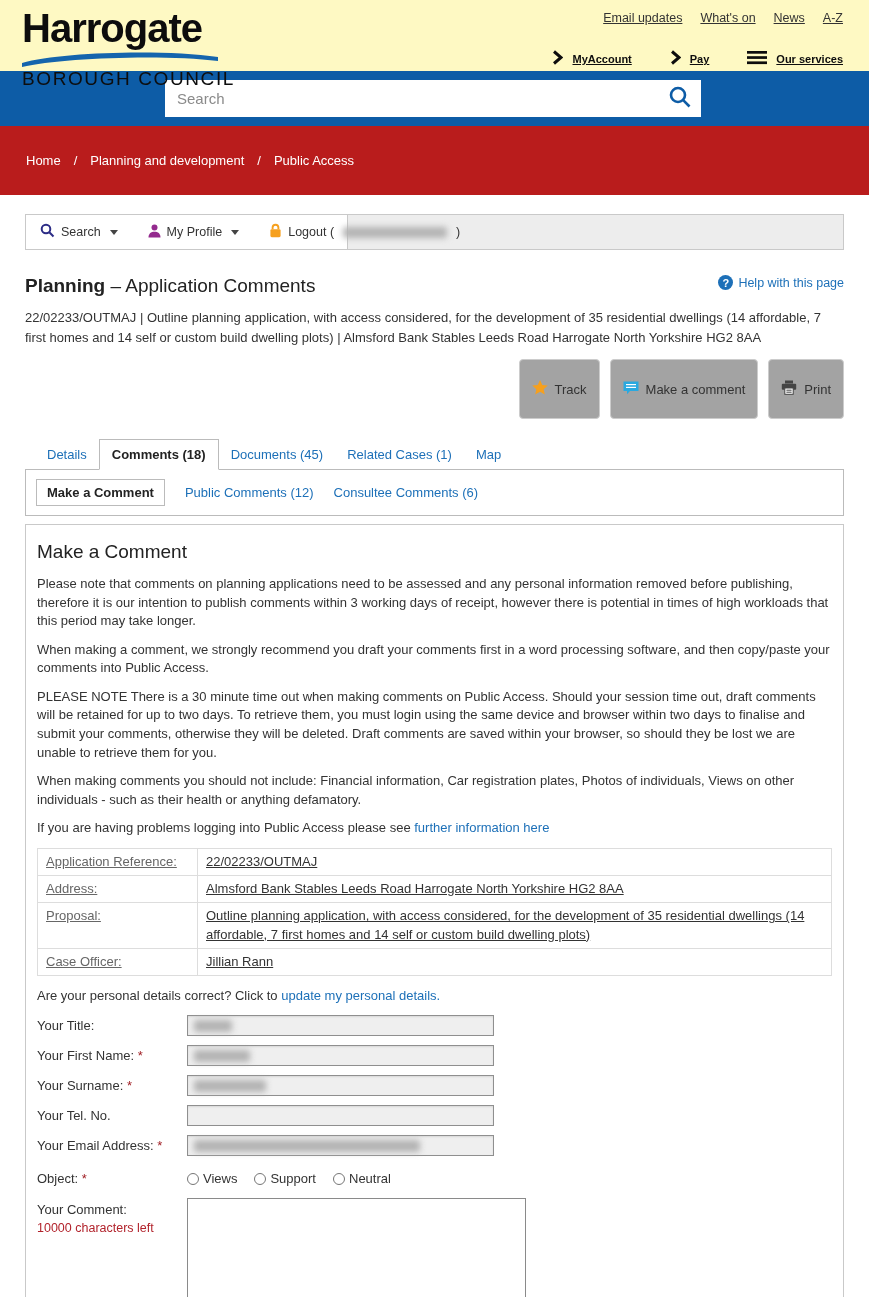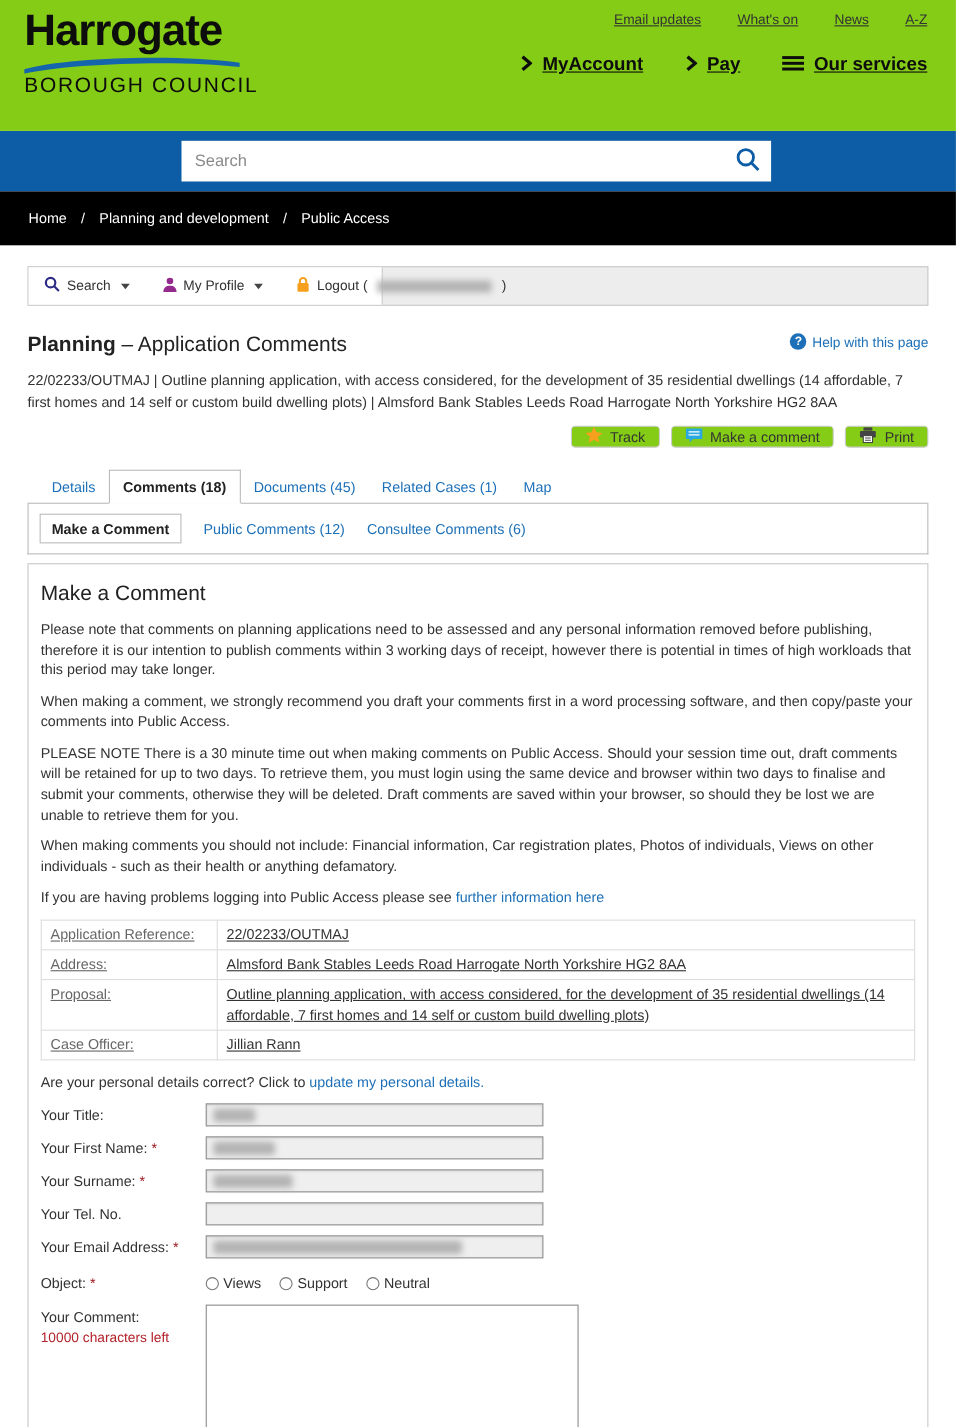--- a/index.html
+++ b/index.html
@@ -7,41 +7,41 @@
     --border:#c9c9c9; --tblborder:#ddd;
   }
   *{box-sizing:border-box; margin:0; padding:0;}
   body{
     width:869px; background:#fff; color:var(--ink);
     font-family:"Liberation Sans", sans-serif; font-size:13px;
   }
   a,.lnk{color:var(--link); cursor:pointer; text-decoration:none;}
 
   
-  .header{position:relative; height:119px; background:#84cc16;}
+  .header{position:relative; height:71px; background:#fef9c3;}
   .logo{position:absolute; left:22px; top:7px;}
   .logo-line1{font-size:40px; font-weight:bold; letter-spacing:-1px; color:#0d0d0d; line-height:1.05;}
   .swoosh svg{display:block; margin:1px 0 1px;}
   .logo-line2{font-size:19px; color:#0d0d0d; letter-spacing:1.6px;}
-  .top-links{position:absolute; top:11px; right:26px; display:flex; gap:33px;}
+  .top-links{position:absolute; top:11px; right:26px; display:flex; gap:18px;}
   .top-links .lnk{font-size:12.5px; color:#333; text-decoration:underline;}
   .main-links{position:absolute; top:49px; right:26px; display:flex; gap:38px; align-items:center;}
   .main-link{display:flex; align-items:center; gap:9px; cursor:pointer;}
-  .main-link .lab{font-size:17px; font-weight:bold; color:#0d0d0d; text-decoration:underline;}
+  .main-link .lab{font-size:11px; font-weight:bold; color:#0d0d0d; text-decoration:underline;}
 
   
   .search-band{height:55px; background:var(--brand); display:flex; align-items:center;}
   .search-box{margin-left:165px; width:536px; height:37px; background:#fff;
               display:flex; align-items:center; padding:0 9px 0 12px;}
   .search-box input{flex:1; border:none; outline:none; font-size:15px; color:#333;
                     font-family:"Liberation Sans",sans-serif;}
   .search-box input::placeholder{color:#8a8a8a;}
 
   
-  .crumb-band{height:49px; background:#000000; display:flex; align-items:center; padding-left:26px;}
+  .crumb-band{height:69px; background:#b91c1c; display:flex; align-items:center; padding-left:26px;}
   .crumb-band .item{color:#fff; font-size:13px; cursor:pointer;}
   .crumb-band .sep{color:#fff; margin:0 13px;}
 
   
   .toolbar-wrap{margin:19px 25px 0; border:1px solid var(--border); background:#ededed; display:flex; height:36px;}
   .toolbar{width:322px; background:#fff; border-right:1px solid var(--border);
            display:flex; align-items:center; padding:0 14px; gap:30px;}
   .tool{display:flex; align-items:center; gap:6px; font-size:12.5px; color:#333; cursor:pointer; white-space:nowrap;}
   .caret{width:0; height:0; border-left:4px solid transparent; border-right:4px solid transparent;
          border-top:5px solid #444; margin-left:3px;}
@@ -53,22 +53,22 @@
   .title-row{margin-top:25px; display:flex; justify-content:space-between; align-items:flex-start;}
   h1{font-size:19px; font-weight:normal; color:#222;}
   h1 b{font-weight:bold;margin-top:47px;}
   .help{display:flex; align-items:center; gap:5px;}
   .help-circle{width:15px; height:15px; border-radius:50%; background:var(--link); color:#fff;
                font-size:11px; font-weight:bold; display:flex; align-items:center; justify-content:center;}
   .help-text{font-size:12.5px; color:var(--link);}
   .summary{margin-top:11px; line-height:1.5; color:#333;}
 
   .actions{display:flex; justify-content:flex-end; gap:10px; margin-top:12px;}
-  .action-btn{display:flex; align-items:center; gap:7px; background:#84cc16; border:1px solid #ccc;
-              border-radius:4px; padding:0 12px; font-size:13px; color:#333; cursor:pointer;}
+  .action-btn{display:flex; align-items:center; gap:7px; background:#a3a3a3; border:1px solid #ccc;
+              border-radius:4px; padding:20px 12px; font-size:13px; color:#333; cursor:pointer;}
 
   
   .tabs{margin-top:20px; display:flex; align-items:flex-end; border-bottom:1px solid #bbb; padding-left:10px;}
   .tab{font-size:13px; color:var(--link); padding:7px 12px; cursor:pointer;}
   .tab.active{border:1px solid #bbb; border-bottom:1px solid #fff; margin-bottom:-1px;
               background:#fff; color:#222; font-weight:bold;}
   .subtabs{border:1px solid #bbb; border-top:none; display:flex; align-items:center; gap:20px; padding:9px 10px;}
   .subtab{font-size:13px; color:var(--link); cursor:pointer;}
   .subtab.active{border:1px solid #bbb; background:#fff; color:#222; font-weight:bold; padding:5px 10px;}
 

